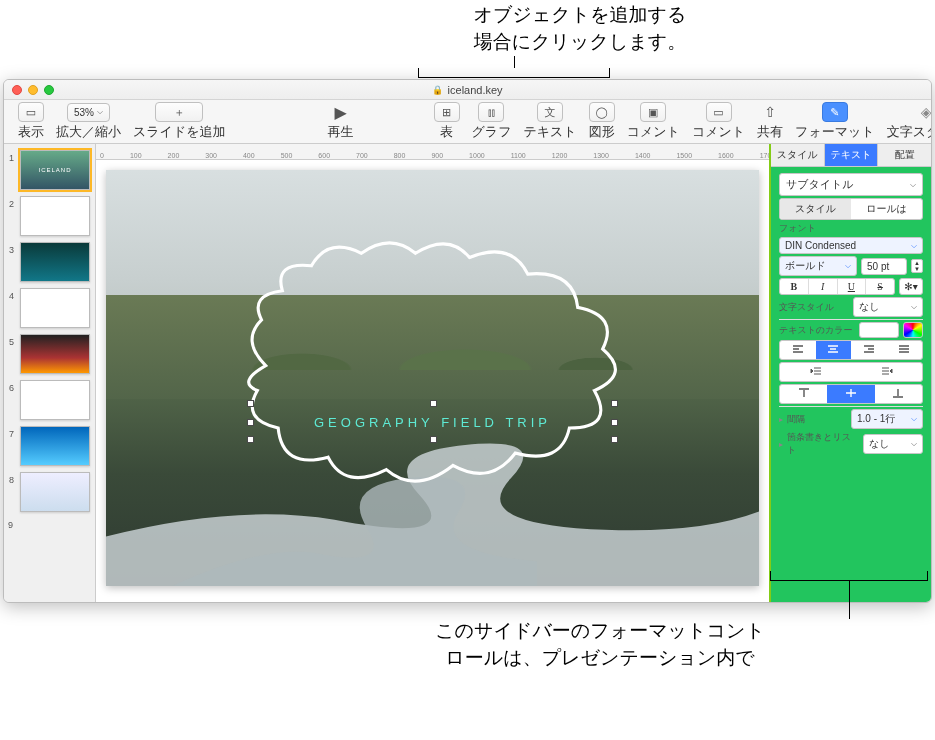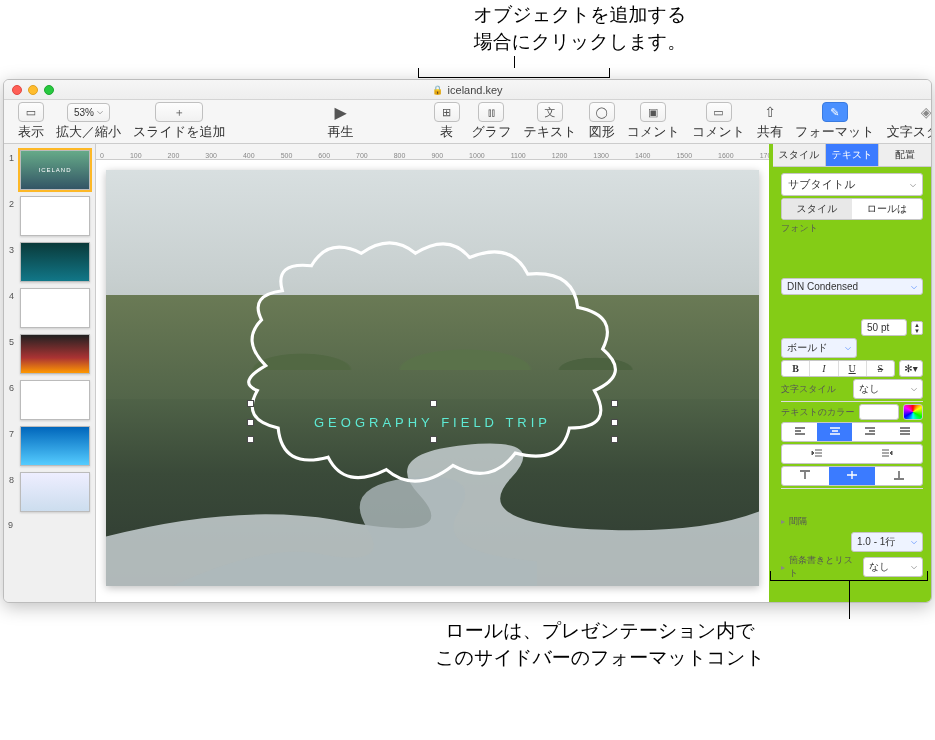--- a/index.html
+++ b/index.html
@@ -65,33 +65,33 @@
   .title-main{position:absolute; left:0; right:0; top:33%; text-align:center; color:#fff; font-weight:300; font-size:62px; letter-spacing:14px; font-family:"DIN Condensed","Arial Narrow",Arial,sans-serif;}
   .subtitle{position:absolute; left:0; right:0; top:59%; text-align:center; color:#5eead4; font-size:13px; letter-spacing:4px; font-weight:500;}
   .sel-handles{position:absolute; left:22%; right:22%; top:56%; height:9%; border:0;}
   .sel-handles .h{position:absolute; width:7px; height:7px; background:#fff; border:1px solid #4a4a4a;}
   .sel-handles .h.tl2{left:-3px;top:-3px}.sel-handles .h.tr{right:-3px;top:-3px}
   .sel-handles .h.bl{left:-3px;bottom:-3px}.sel-handles .h.br{right:-3px;bottom:-3px}
   .sel-handles .h.tm{left:calc(50% - 3px);top:-3px}.sel-handles .h.bm{left:calc(50% - 3px);bottom:-3px}
   .sel-handles .h.ml{left:-3px;top:calc(50% - 3px)}.sel-handles .h.mr{right:-3px;top:calc(50% - 3px)}
 
   
-  .inspector{width:162px; background:#84cc16; border-left:4px solid #84cc16; font-size:10px; color:#333; display:flex; flex-direction:column;}
+  .inspector{width:162px; background:#22c55e; border-left:2px solid #84cc16; font-size:10px; color:#333; display:flex; flex-direction:column;}
   .insp-tabs{display:flex; border-bottom:1px solid #ccc; background:#eee;}
   .insp-tabs .t{flex:1; text-align:center; padding:4px 0; font-size:10px; border-right:1px solid #ccc;}
   .insp-tabs .t.active{background:#3b7bff; color:#fff;}
   .insp-tabs .t:last-child{border-right:none}
   .insp-body{padding:6px 8px; display:flex; flex-direction:column; gap:2px;}
   .pstyle{border:1px solid #c6c6c6; border-radius:3px; background:#fff; padding:3px 6px; display:flex; justify-content:space-between; align-items:center; font-size:11px;}
   .seg{display:flex; border:1px solid #c6c6c6; border-radius:3px; overflow:hidden; background:#fff;}
   .seg .s{flex:1; text-align:center; padding:3px 0; font-size:10px;}
   .seg .s.active{background:#e8e8e8;}
   .lbl{font-size:9px; color:#555;}
   .drop{border:1px solid #c6c6c6; border-radius:3px; background:#fff; padding:2px 5px; display:flex; justify-content:space-between; align-items:center; font-size:10px;}
-  .drop.blue{background:#eef3ff;margin-top:41px;}
+  .drop.blue{background:#eef3ff;}
   .row{display:flex; gap:4px; align-items:center;}
   .fsz{width:46px;}
   .biu{display:flex; gap:0; border:1px solid #c6c6c6; border-radius:3px; overflow:hidden; background:#fff;}
   .biu .b{flex:1; text-align:center; padding:2px 0; font-size:10px; font-family:Georgia,serif;}
   .biu .b:not(:last-child){border-right:1px solid #ddd}
   .gear{width:24px; border:1px solid #c6c6c6; border-radius:3px; background:#fff; text-align:center; font-size:10px; padding:2px 0;}
   .colorwell{width:20px;height:16px;border:1px solid #c6c6c6;border-radius:3px;background:conic-gradient(red,yellow,lime,cyan,blue,magenta,red);}
   .align{display:flex; gap:0; border:1px solid #c6c6c6; border-radius:3px; overflow:hidden; background:#fff;}
   .align .a{flex:1; text-align:center; padding:3px 0;}
   .align .a svg{width:12px;height:10px}
@@ -388,15 +388,15 @@
             </div>
         </div>
       </div>
     </div>
   </div>
 </div>
 
 <div class="bracket" style="left:770px; top:571px; width:158px;"></div>
 <div class="callout-line" style="left:849px; top:581px; width:1px; height:38px;"></div>
 <div class="callout" style="left:320px; top:618px; width:560px;">
+  <div>このサイドバーのフォーマットコント</div>
   <div>ロールは、プレゼンテーション内で</div>
-  <div>このサイドバーのフォーマットコント</div>
 </div>
 
 </body></html>

